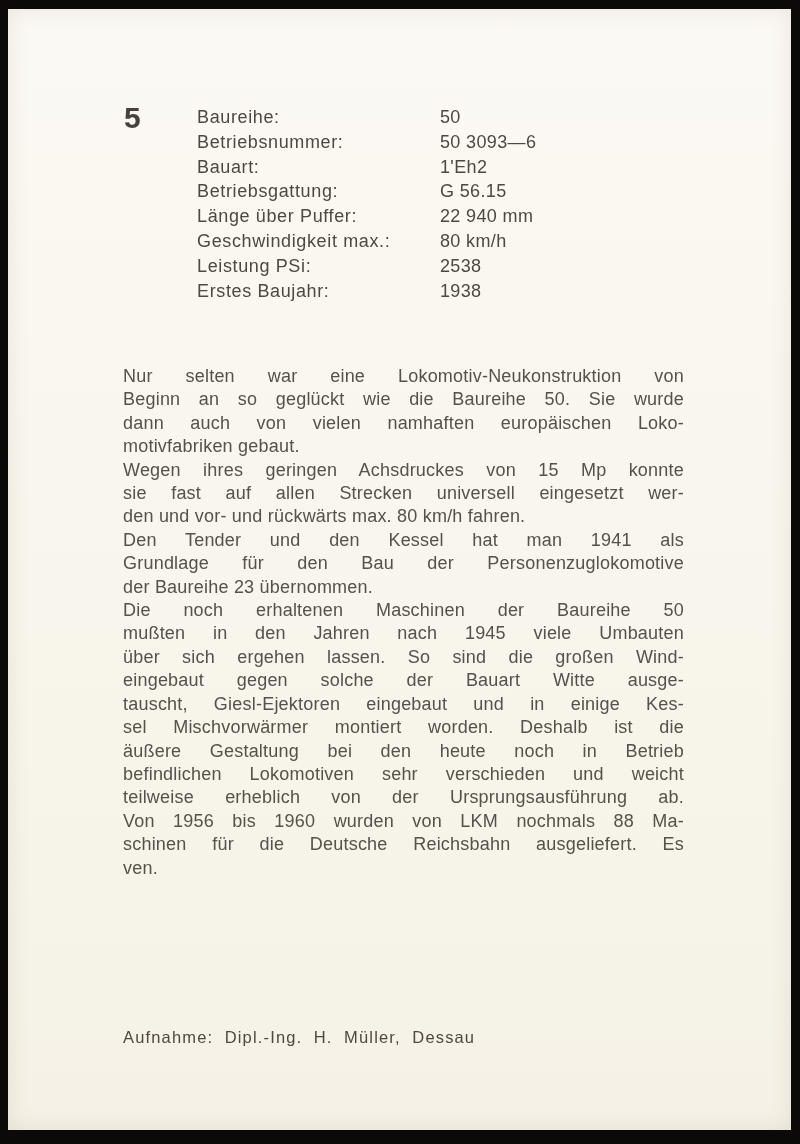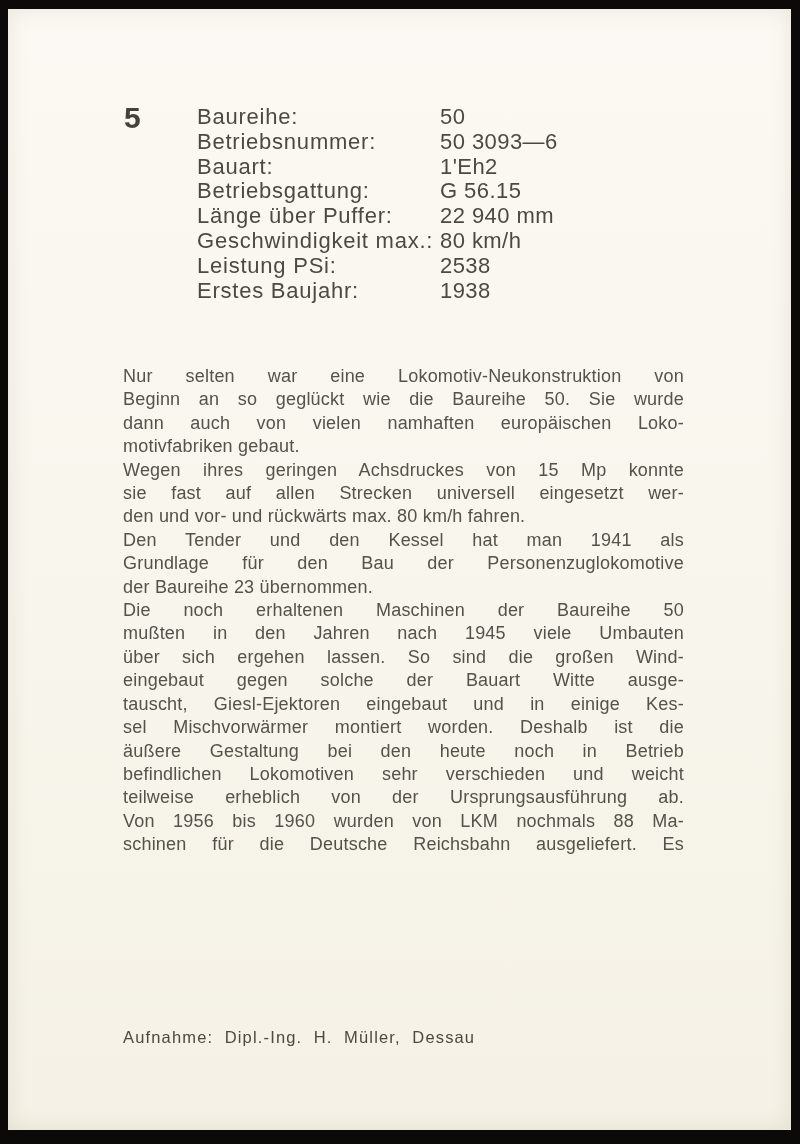--- a/index.html
+++ b/index.html
@@ -23,21 +23,21 @@
     font-size: 30px;
     font-weight: 700;
     color: #454containing;
     color: #45413c;
     letter-spacing: 0.02em;
   }
   .spec-table {
     position: absolute;
     left: 189px; top: 96px;
     color: #4d4942;
-    font-size: 22px;
+    font-size: 18px;
   }
   .spec-row { line-height: 24.8px; white-space: nowrap; }
   .spec-label {
     display: inline-block;
     width: 243px;
     letter-spacing: 0.035em;
   }
   .spec-value { display: inline-block; letter-spacing: 0.02em; }
   .body-text {
     position: absolute;
@@ -91,16 +91,17 @@
         <div class="line">mußten in den Jahren nach 1945 viele Umbauten</div>
         <div class="line">über sich ergehen lassen. So sind die großen Wind-</div>
         <div class="line">eingebaut gegen solche der Bauart Witte ausge-</div>
         <div class="line">tauscht, Giesl-Ejektoren eingebaut und in einige Kes-</div>
         <div class="line">sel Mischvorwärmer montiert worden. Deshalb ist die</div>
         <div class="line">äußere Gestaltung bei den heute noch in Betrieb</div>
         <div class="line">befindlichen Lokomotiven sehr verschieden und weicht</div>
         <div class="line">teilweise erheblich von der Ursprungsausführung ab.</div>
         <div class="line">Von 1956 bis 1960 wurden von LKM nochmals 88 Ma-</div>
         <div class="line">schinen für die Deutsche Reichsbahn ausgeliefert. Es</div>
+        <div class="line last">ven.</div>
       </div>
     <div class="credit">Aufnahme: Dipl.-Ing. H. Müller, Dessau</div>
   </div>
 </div>
 
 </body></html>

